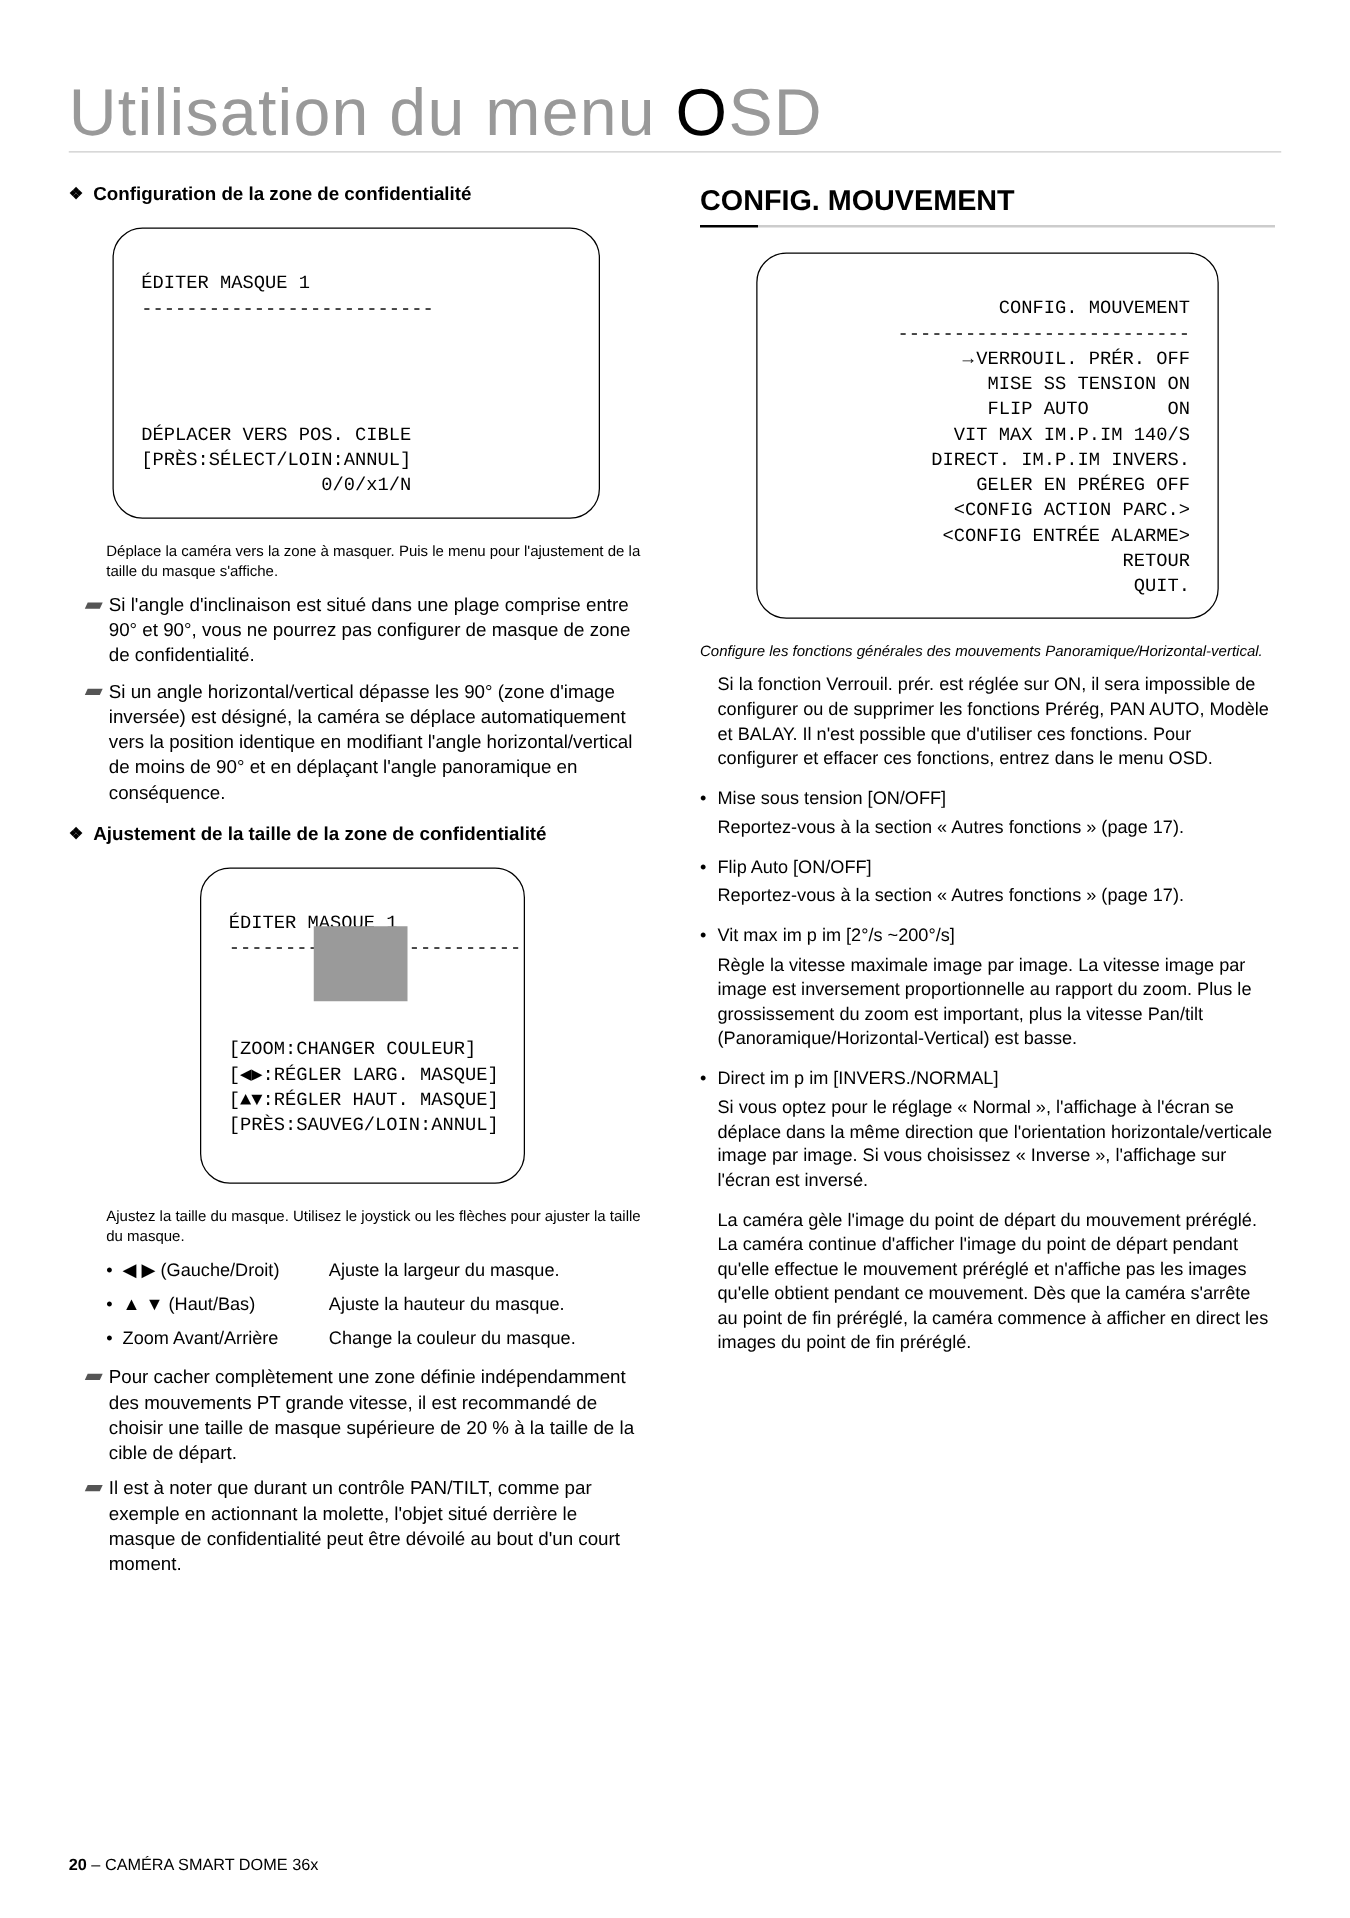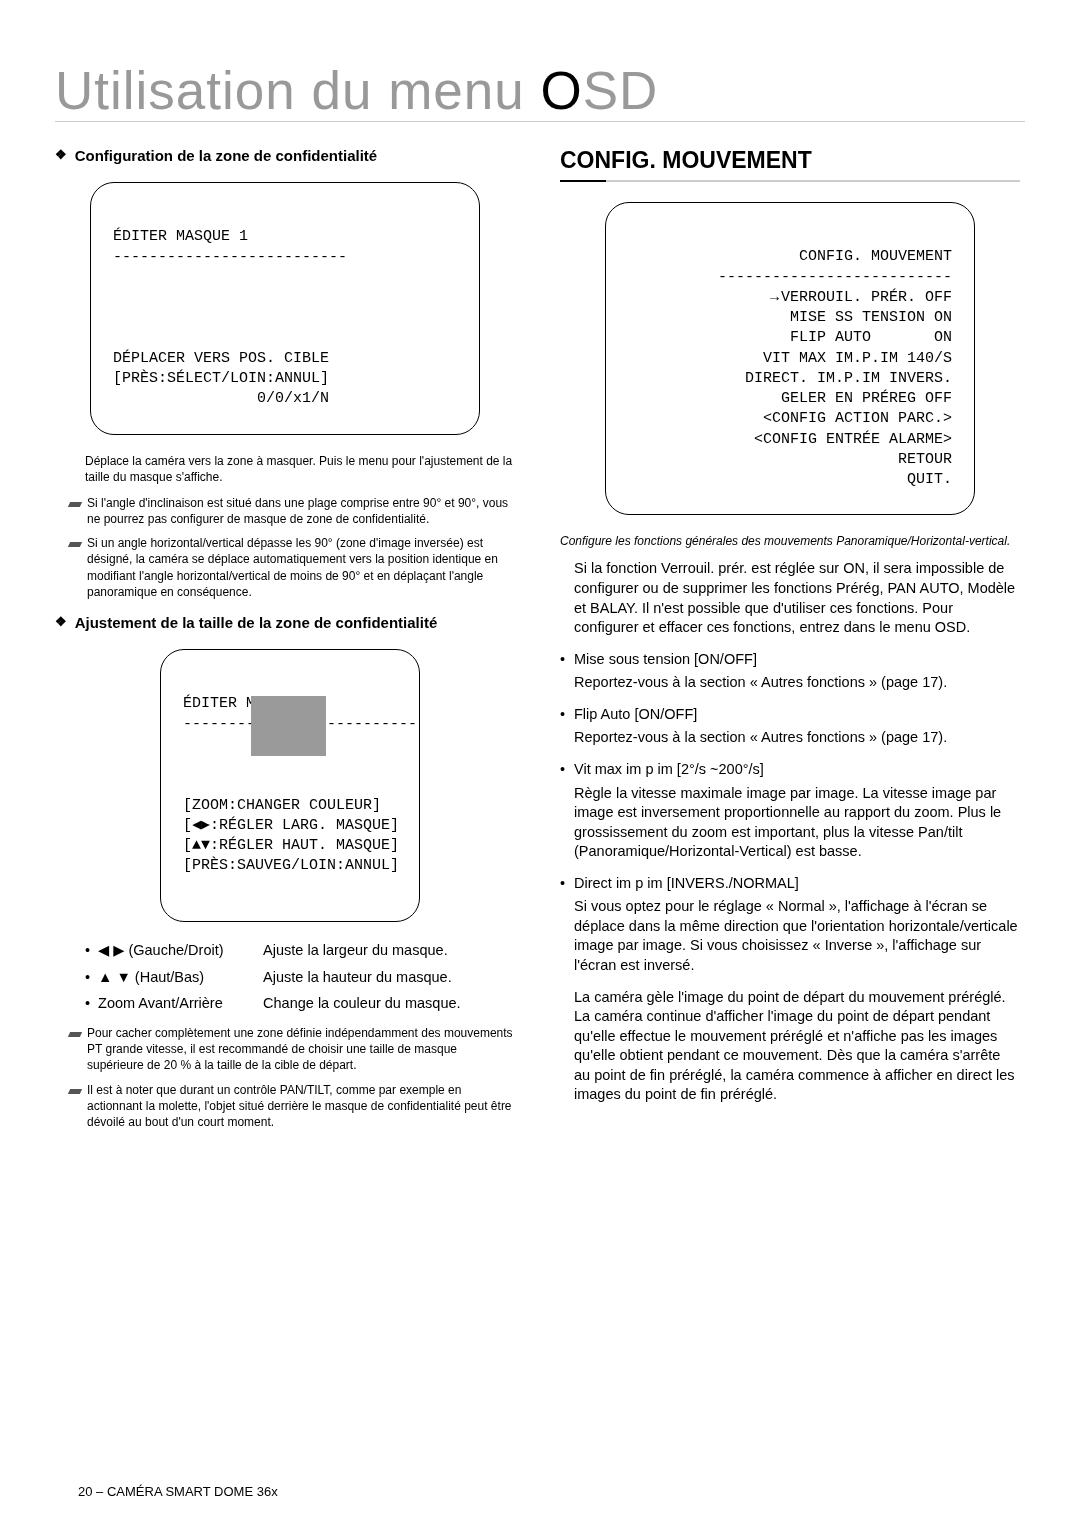--- a/index.html
+++ b/index.html
@@ -41,41 +41,41 @@
       display: flex;
       align-items: flex-start;
     }
     .diamond {
       margin-right: 8px;
       font-size: 13px;
     }
     .diagram-box {
       border: 1.5px solid #000;
       border-radius: 24px;
-      padding: 24px 22px;
+      padding: 14px 22px;
       font-family: "Courier New", monospace;
       font-size: 15px;
       line-height: 1.35;
       margin: 0 35px 18px 35px;
       white-space: pre;
     }
     .diagram-box .arrow-row {
       position: relative;
     }
     .body-text {
       font-size: 12px;
       line-height: 1.35;
       margin: 0 0 10px 30px;
     }
     .bullet-list {
       list-style: none;
       margin-left: 10px;
     }
     .bullet-list li {
-      font-size: 12px;
+      font-size: 15px;
       line-height: 1.35;
       margin-bottom: 8px;
       padding-left: 22px;
       position: relative;
     }
     .bullet-list li::before {
       content: "";
       position: absolute;
       left: 4px;
       top: 7px;
@@ -142,22 +142,21 @@
     .diagram2 {
       position: relative;
     }
     .footer {
       position: absolute;
       bottom: 35px;
       left: 55px;
       font-size: 13px;
     }
     .footer .bold {
-      font-weight: normal;
-      margin-left: 23px;
+      font-weight: bold;
     }
     .masque2-outer {
       margin-left: 70px;
       margin-right: 60px;
     }
     .triangles {
       font-size: 14.5px;
     }
     .lead-arrow {
       position: absolute;
@@ -210,20 +209,21 @@
 
 
 <span>[ZOOM:CHANGER COULEUR]</span>
 <span>[◀▶:RÉGLER LARG. MASQUE]</span>
 <span>[▲▼:RÉGLER HAUT. MASQUE]</span>
 <span>[PRÈS:SAUVEG/LOIN:ANNUL]</span>
 <div class="gray-block" style="left:90px; top:46px; width:75px; height:60px;"></div>
 </div>
     </div>
 
+    <p class="body-text">Ajustez la taille du masque. Utilisez le joystick ou les flèches pour ajuster la taille du masque.</p>
 
     <div class="dot-row">
       <span class="pre">•</span>
       <span class="lbl"><span class="triangles">◀ ▶</span> <span>(Gauche/Droit)</span></span>
       <span>Ajuste la largeur du masque.</span>
     </div>
     <div class="dot-row">
       <span class="pre">•</span>
       <span class="lbl"><span class="triangles">▲ ▼</span> <span>(Haut/Bas)</span></span>
       <span>Ajuste la hauteur du masque.</span>

